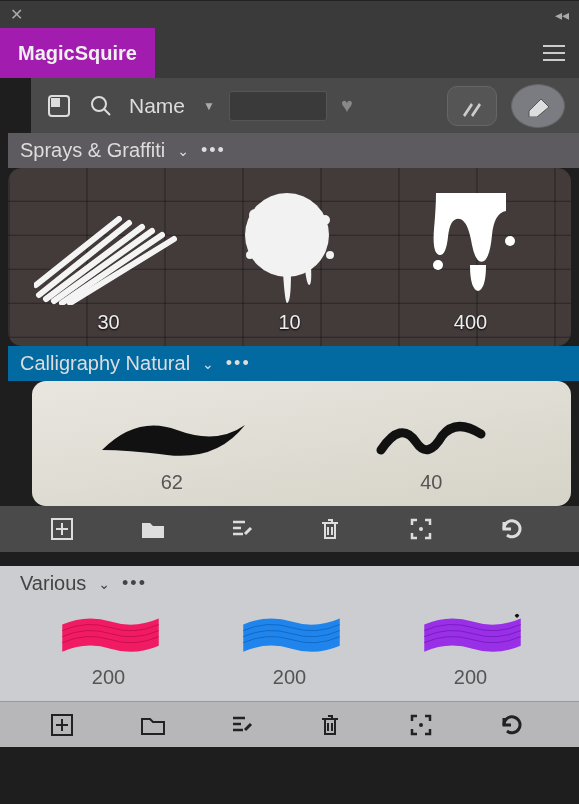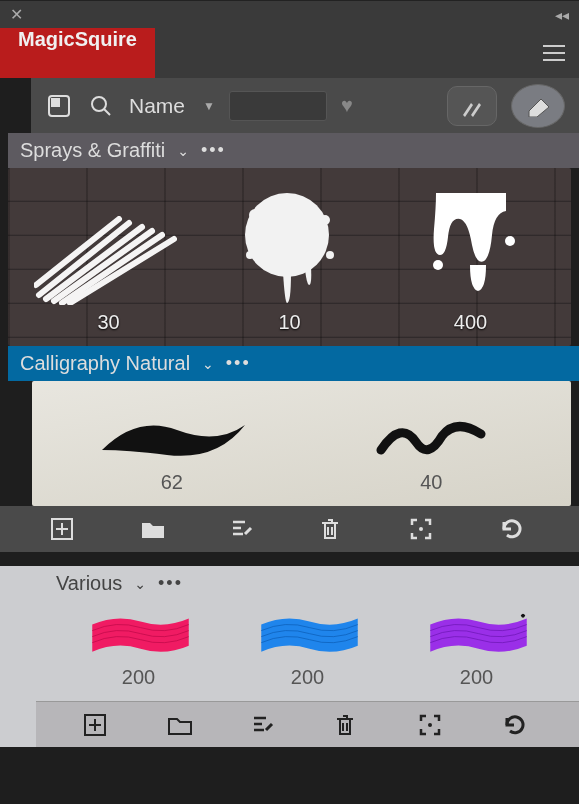--- a/index.html
+++ b/index.html
@@ -32,24 +32,24 @@
   font-size: 14px;
   cursor: pointer;
 }
 .tabbar {
   height: 50px;
   background: #3a3a3a;
   display: flex;
   align-items: stretch;
 }
 .tab {
-  background: #b91c1c;
+  background: #a21caf;
   padding: 0 18px;
   display: flex;
-  align-items: flex-start;
+  align-items: center;
   font-size: 20px;
   font-weight: 600;
   color: #f0f0f0;
 }
 .tabbar .menu {
   margin-left: auto;
   width: 50px;
   display: flex;
   align-items: center;
   justify-content: center;
@@ -131,21 +131,21 @@
   font-size: 18px;
   letter-spacing: 2px;
   cursor: pointer;
 }
 .brush-preview {
   display: flex;
   justify-content: space-around;
   align-items: flex-end;
   padding: 10px 10px 12px;
   position: relative;
-  border-radius: 2px;
+  border-radius: 14px;
   margin: 0 8px;
 }
 .brush-preview.bricks {
   height: 178px;
   background:
     repeating-linear-gradient(180deg, #433a3a 0, #433a3a 32px, #2a2526 34px),
     repeating-linear-gradient(90deg, rgba(0,0,0,0.2) 0 2px, transparent 2px 78px);
   background-blend-mode: multiply;
   position: relative;
 }
@@ -188,21 +188,20 @@
   color: #ddd;
   cursor: pointer;
   width: 28px;
   text-align: center;
 }
 .action-bar.light .action-icon { color: #222; }
 .spacer { flex: 1; }
 .section-light {
   background: #cccdd0;
   margin-top: 14px;
-  padding-left: 36px;
 }
 svg { display: block; }
 </style>
 </head>
 <body>
 
 <div class="titlebar">
   <span class="close">✕</span>
   <span class="collapse">◂◂</span>
 </div>

